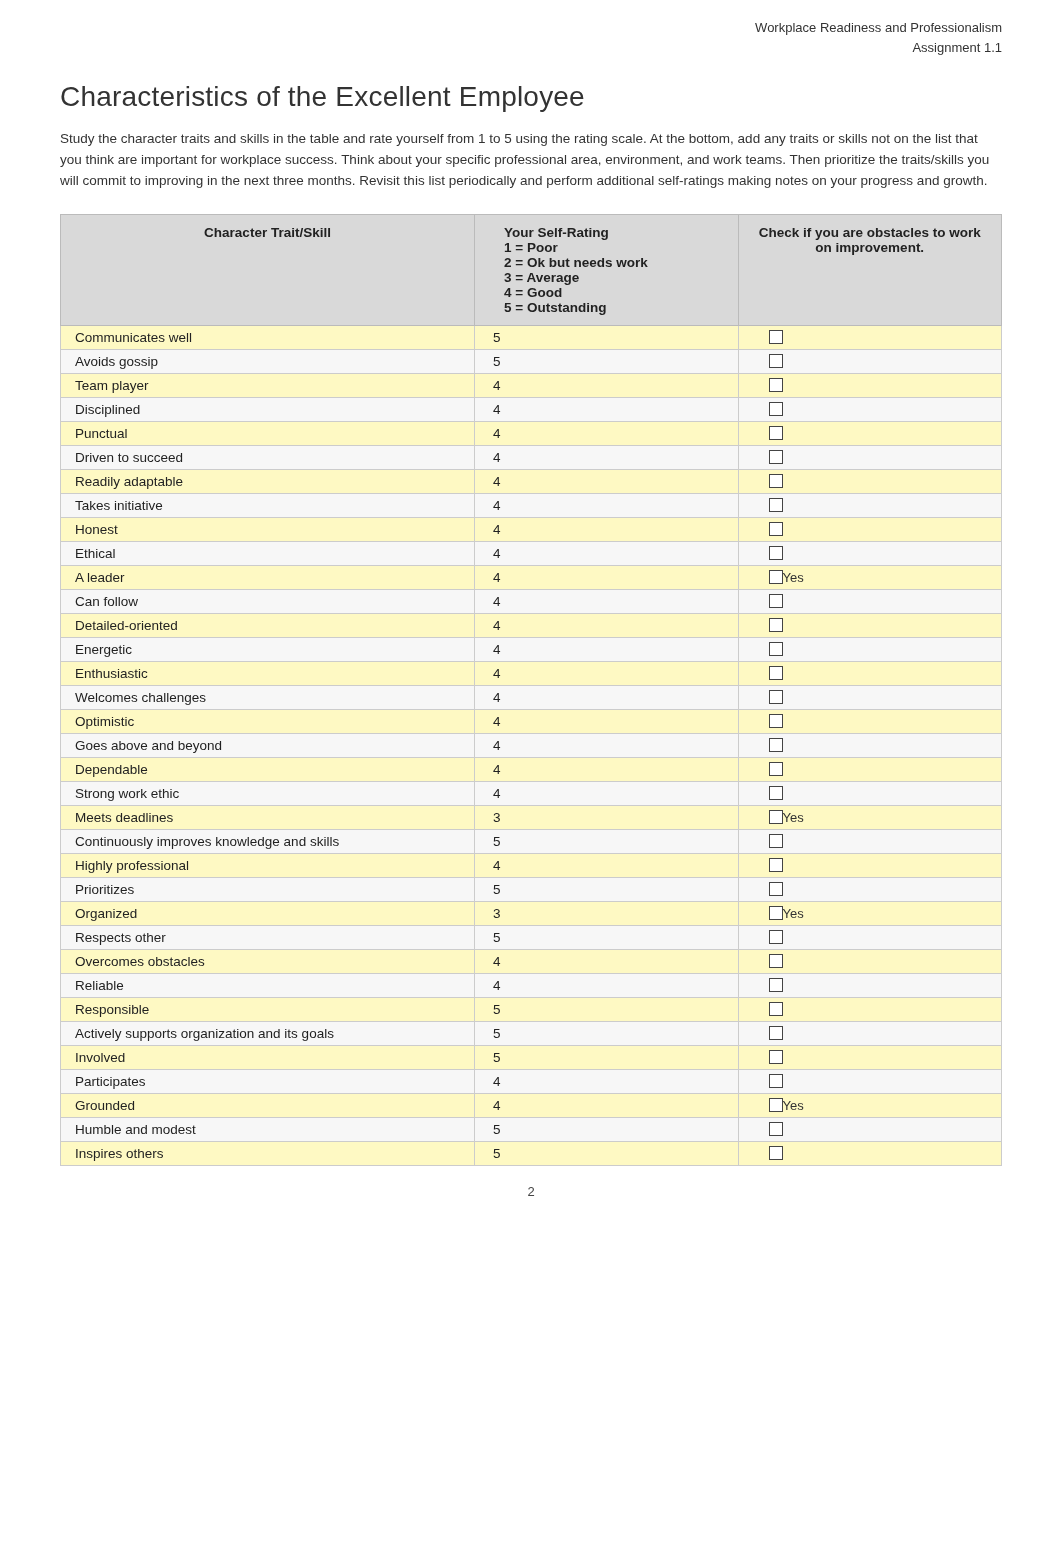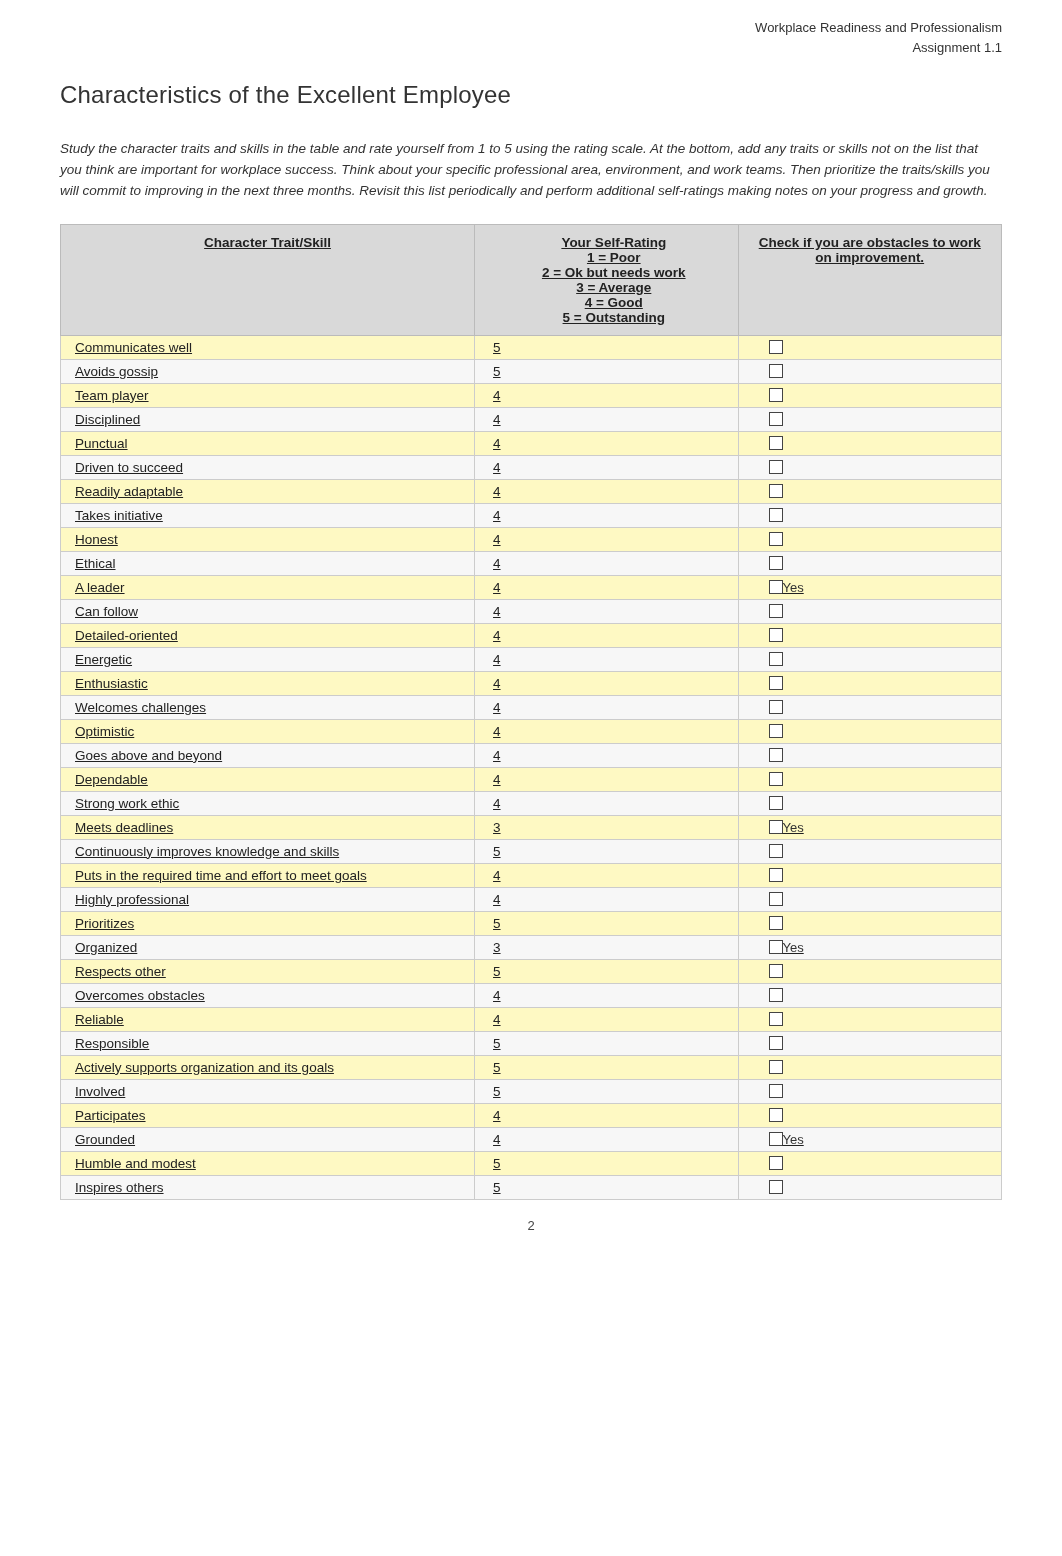--- a/index.html
+++ b/index.html
@@ -16,58 +16,56 @@
       text-align: right;
       padding: 18px 60px 6px 60px;
       font-size: 13px;
       color: #333;
       line-height: 1.5;
     }
     .main-content {
       padding: 10px 60px 40px 60px;
     }
     .page-title {
-      font-size: 24px;
+      font-size: 28px;
       font-weight: 300;
       color: #333;
-      margin-bottom: 30px;
+      margin-bottom: 16px;
       margin-top: 8px;
       letter-spacing: 0.2px;
     }
     .intro-text {
       font-size: 13.5px;
       color: #333;
       line-height: 1.55;
       margin-bottom: 22px;
-      font-style: italic;
     }
     table {
       width: 100%;
       border-collapse: collapse;
       font-size: 13.5px;
-      text-decoration: underline;
     }
     thead tr {
       background-color: #d9d9d9;
     }
     thead th {
       padding: 10px 14px;
       text-align: center;
       font-weight: bold;
       font-size: 13.5px;
       border: 1px solid #bbb;
       vertical-align: top;
     }
     thead th:first-child {
       text-align: center;
       width: 44%;
     }
     thead th:nth-child(2) {
       width: 28%;
-      text-align: center;
+      text-align: left;
       padding-left: 29px;
     }
     thead th:nth-child(3) {
       width: 28%;
       text-align: center;
     }
     tbody tr {
       background: #fef9c3;
     }
     tbody tr:nth-child(even) {
@@ -338,29 +336,20 @@
         <tr>
           <td>Continuously improves knowledge and skills</td>
           <td>5</td>
           <td>
             <div class="checkbox-cell">
               <span class="cb"></span>
             </div>
           </td>
         </tr>
         <tr>
-          <td>Puts in the required time and effort to meet goals</td>
-          <td>4</td>
-          <td>
-            <div class="checkbox-cell">
-              <span class="cb"></span>
-            </div>
-          </td>
-        </tr>
-        <tr>
           <td>Highly professional</td>
           <td>4</td>
           <td>
             <div class="checkbox-cell">
               <span class="cb"></span>
             </div>
           </td>
         </tr>
         <tr>
           <td>Prioritizes</td>

